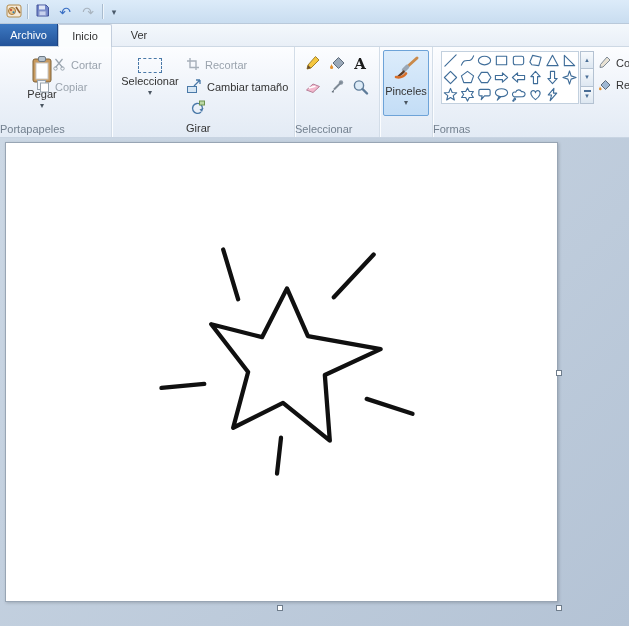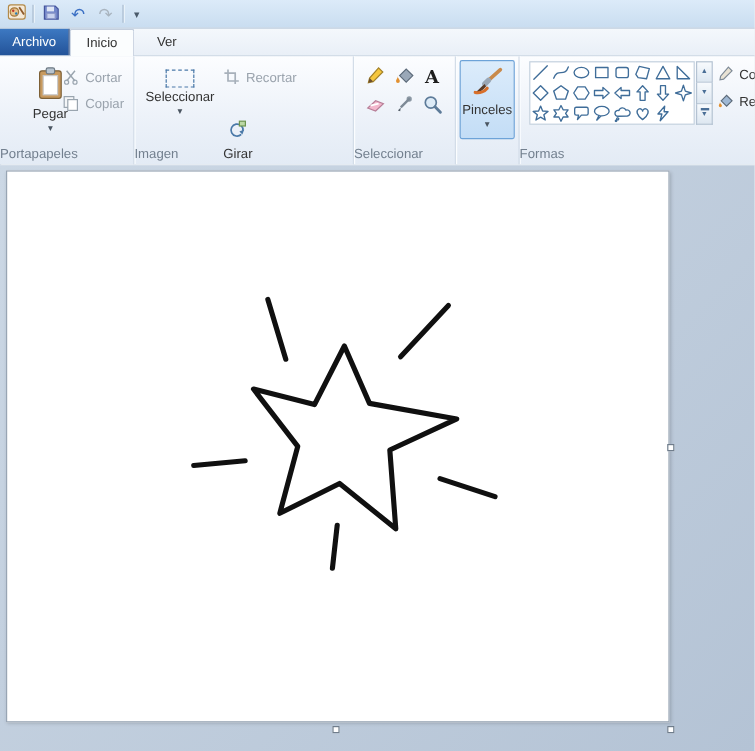--- a/index.html
+++ b/index.html
@@ -163,21 +163,21 @@
       <button class="row-btn disabled" style="left:52px;top:8px;">
         <span>
           <svg width="14" height="14" viewBox="0 0 14 14">
             <path d="M3.5,2 L10.5,10.5 M10.5,2 L3.5,10.5" stroke="#9aa5af" stroke-width="1.2" fill="none"></path>
             <circle cx="3.5" cy="11.5" r="1.7" stroke="#9aa5af" fill="none"></circle>
             <circle cx="10.5" cy="11.5" r="1.7" stroke="#9aa5af" fill="none"></circle>
           </svg>
         </span>
         <span>Cortar</span>
       </button>
-      <button class="row-btn disabled" style="left:52px;top:30px;text-align:right;">
+      <button class="row-btn disabled" style="left:36px;top:30px;text-align:right;">
         <span>
           <svg width="14" height="14" viewBox="0 0 14 14">
             <rect x="1.5" y="1.5" width="8" height="9" fill="#f4f6f8" stroke="#9aa5af"></rect>
             <rect x="4.5" y="4" width="8" height="9" fill="#ffffff" stroke="#9aa5af"></rect>
           </svg>
         </span>
         <span>Copiar</span>
       </button>
       <div class="grp-label">Portapapeles</div>
     </div>
@@ -189,32 +189,40 @@
         <span class="dd">▾</span>
       </button>
       <button class="row-btn disabled" style="left:74px;top:8px;">
         <span>
           <svg width="14" height="14" viewBox="0 0 14 14">
             <path d="M4,1 V10.5 H13 M1,4 H10 V13" stroke="#a7b0ba" stroke-width="1.4" fill="none"></path>
           </svg>
         </span>
         <span>Recortar</span>
       </button>
+      <button class="row-btn" style="left:74px;top:30px;">
+        <span>
+          <svg width="16" height="16" viewBox="0 0 16 16">
+            <rect x="1.5" y="8.5" width="9" height="6" fill="#d6e6f4" stroke="#4a79a8"></rect>
+            <path d="M8,8 L14,2 M14,2 h-4 M14,2 v4" stroke="#4a79a8" stroke-width="1.3" fill="none"></path>
+          </svg>
+        </span>
+        <span>Cambiar tamaño</span>
+      </button>
       <button class="row-btn" style="left:74px;top:52px;flex-direction:column;">
         <span>
           <svg width="16" height="16" viewBox="0 0 16 16">
             <path d="M12.5,10 a5,5 0 1 0 -1.5,3" stroke="#4a79a8" stroke-width="1.4" fill="none"></path>
             <path d="M13.5,9 L12,13 L9.5,10.5 Z" fill="#4a79a8"></path>
             <rect x="9.5" y="2" width="5" height="4" fill="#bcd8a5" stroke="#6d9450"></rect>
           </svg>
         </span>
         <span>Girar</span>
         <span class="dd">▾</span>
       </button>
-      <div class="grp-label">Imagen</div>
     </div>
 
     <div class="group" style="left:295px;width:85px;">
       <div class="tools-grid">
         <button class="tool-btn">
           <span>
             <svg width="17" height="17" viewBox="0 0 17 17">
               <path d="M11.5,2.5 L15,6 L7,14 L3,15 L4,11 Z" fill="#f5c73f" stroke="#a3822a"></path>
               <path d="M4,11 L3,15 L7,14 Z" fill="#6b4e2e"></path>
             </svg>

